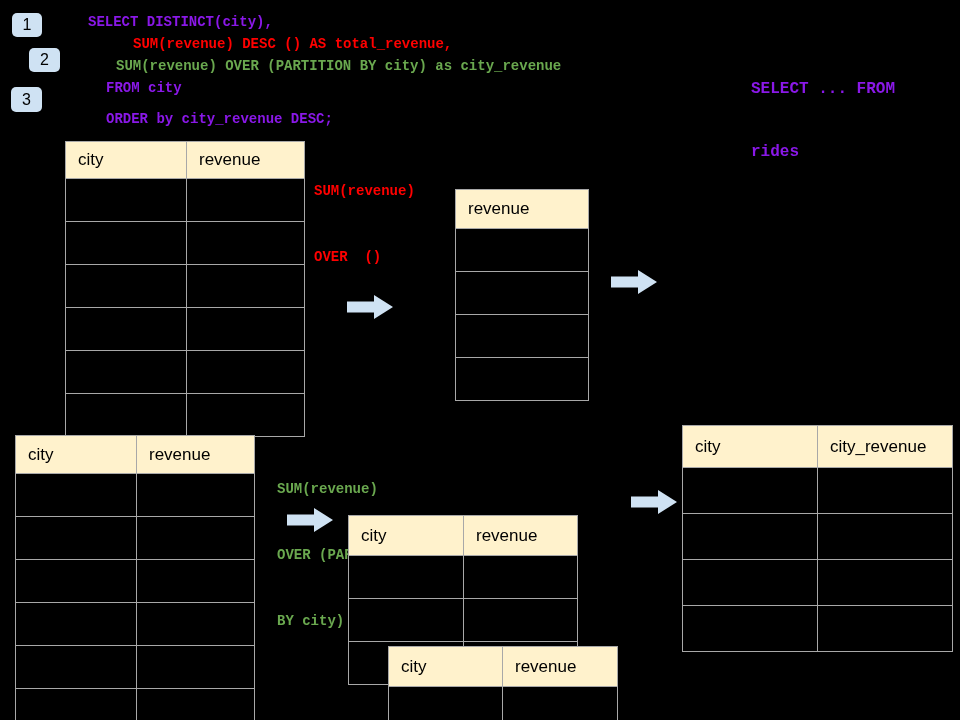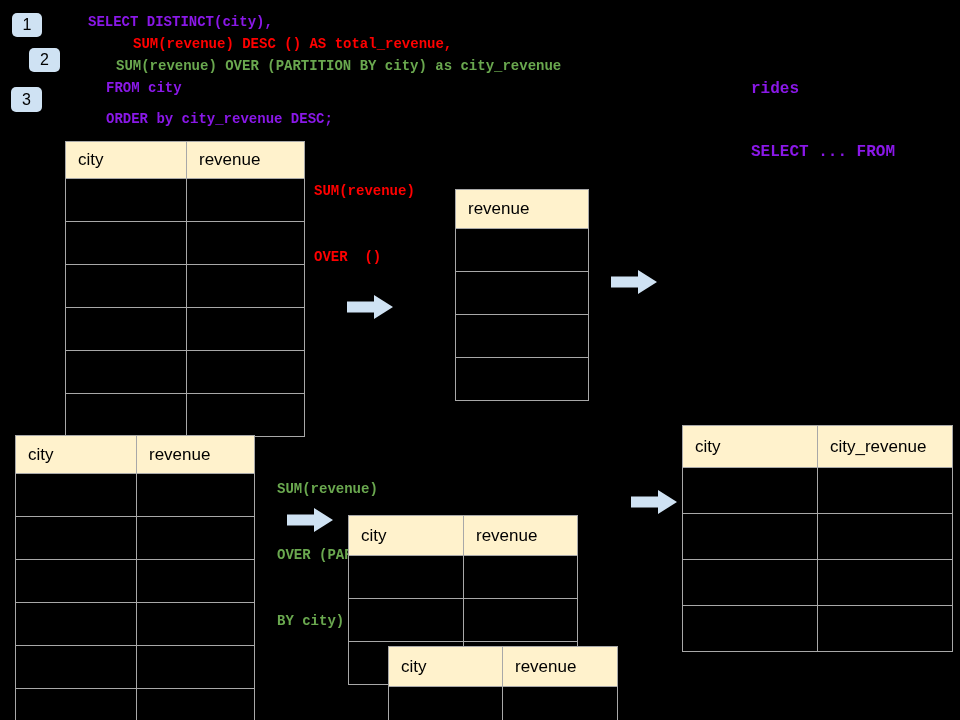--- a/index.html
+++ b/index.html
@@ -82,22 +82,22 @@
 
 <div>
   <div class="abs code c-purple l1">SELECT DISTINCT(city),</div>
   <div class="abs code c-red l2">SUM(revenue) DESC () AS total_revenue,</div>
   <div class="abs code c-green l3">SUM(revenue) OVER (PARTITION BY city) as city_revenue</div>
   <div class="abs code c-purple l4">FROM city</div>
   <div class="abs code c-purple l5">ORDER by city_revenue DESC;</div>
 </div>
 
 <div class="abs code c-purple note">
+  <div>SELECT ... FROM</div>
   <div>rides</div>
-  <div>SELECT ... FROM</div>
 </div>
 
 <div class="abs code c-red lbl-total">
   <div>SUM(revenue)</div>
   <div>OVER  ()</div>
 </div>
 
 <div class="abs code c-green lbl-partition">
   <div>SUM(revenue)</div>
   <div>OVER (PARTITION</div>

